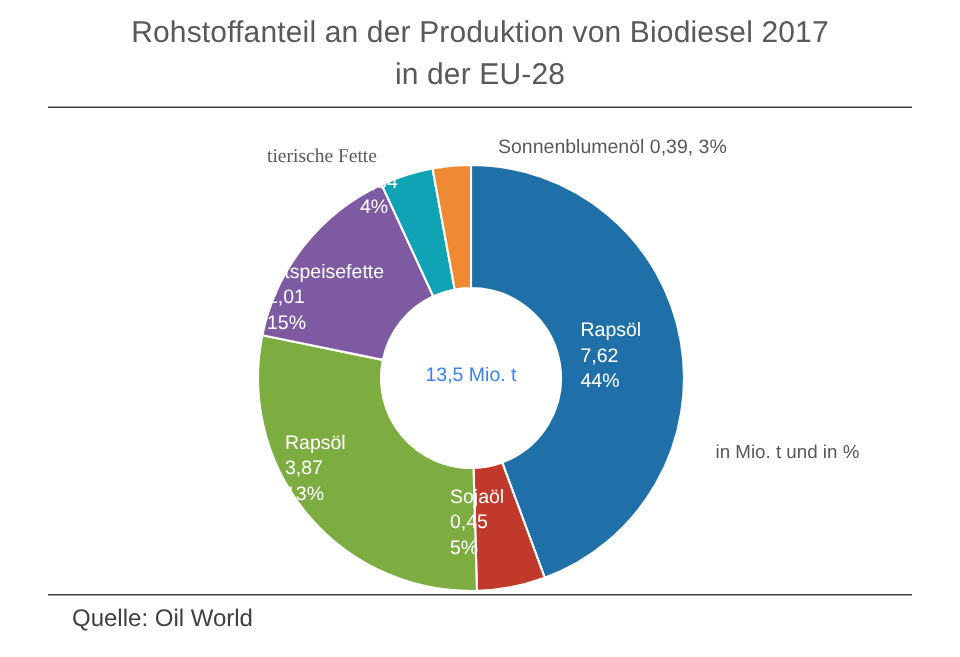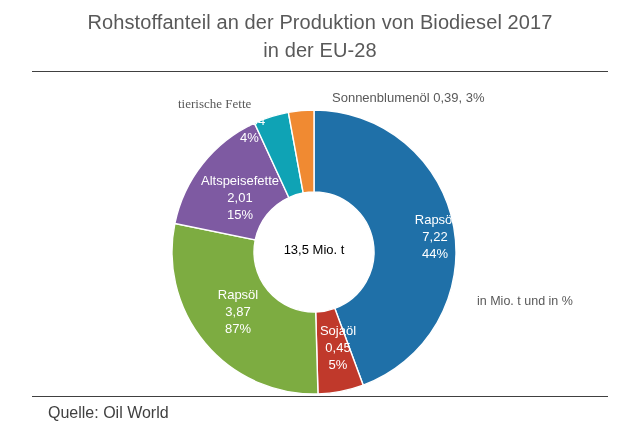--- a/index.html
+++ b/index.html
@@ -80,21 +80,20 @@
     position: absolute;
     left: 0; top: 0;
     width: 640px;
     height: 438px;
   }
   #donut-svg { display: block; }
 
   
   .slice-label {
     position: absolute;
-    text-align: center;
     color: #ffffff;
     font-size: 13px;
     line-height: 17px;
     white-space: nowrap;
     pointer-events: none;
   }
   .slice-label .lbl-name { display: block; }
   .slice-label .lbl-val  { display: block; }
   .slice-label .lbl-pct  { display: block; }
 
@@ -118,21 +117,21 @@
 
   
   #center-text {
     position: absolute;
     left: 254px;
     top: 241px;
     width: 120px;
     text-align: center;
     font-size: 13px;
     line-height: 18px;
-    color: #000000;
+    color: #3b82f6;
     white-space: nowrap;
     pointer-events: none;
   }
 </style>
 </head>
 <body>
 
 <div id="chart-card">
 
   <div id="title-block">
@@ -151,34 +150,34 @@
           <path d="M 174.90031455689314 223.446935197273 A 142 142 0 0 1 254.43780429264285 123.09559804832696 L 288.8328750532294 197.53335128802547 A 60 60 0 0 0 255.22548502403936 239.9353247312421 Z" fill="#7E5AA2" stroke="#ffffff" stroke-width="1.4"></path>
           <path d="M 254.43780429264285 123.09559804832696 A 142 142 0 0 1 288.36628137442057 112.33285114449919 L 303.1688512849664 192.98571175119685 A 60 60 0 0 0 288.8328750532294 197.53335128802547 Z" fill="#0FA3B5" stroke="#ffffff" stroke-width="1.4"></path>
           <path d="M 288.36628137442057 112.33285114449919 A 142 142 0 0 1 314 110 L 314 192 A 60 60 0 0 0 303.1688512849664 192.98571175119685 Z" fill="#F08A32" stroke="#ffffff" stroke-width="1.4"></path>
         </g>
       <g id="donut-leaders"></g>
     </svg>
   </div>
 
   <div class="slice-label" id="label-rapsoel">
     <span class="lbl-name">Rapsöl</span>
-    <span class="lbl-val">7,22</span>
+    <span class="lbl-val">7,62</span>
     <span class="lbl-pct">44%</span>
   </div>
 
   <div class="slice-label" id="label-sojaoel">
     <span class="lbl-name">Sojaöl</span>
     <span class="lbl-val">0,45</span>
     <span class="lbl-pct">5%</span>
   </div>
 
   <div class="slice-label" id="label-palmoel">
     <span class="lbl-name">Rapsöl</span>
     <span class="lbl-val">3,87</span>
-    <span class="lbl-pct">87%</span>
+    <span class="lbl-pct">13%</span>
   </div>
 
   <div class="slice-label" id="label-altspeisefette">
     <span class="lbl-name">Altspeisefette</span>
     <span class="lbl-val">2,01</span>
     <span class="lbl-pct">15%</span>
   </div>
 
   <div class="slice-label" id="label-tierische">
     <span class="lbl-val">0,54</span>

